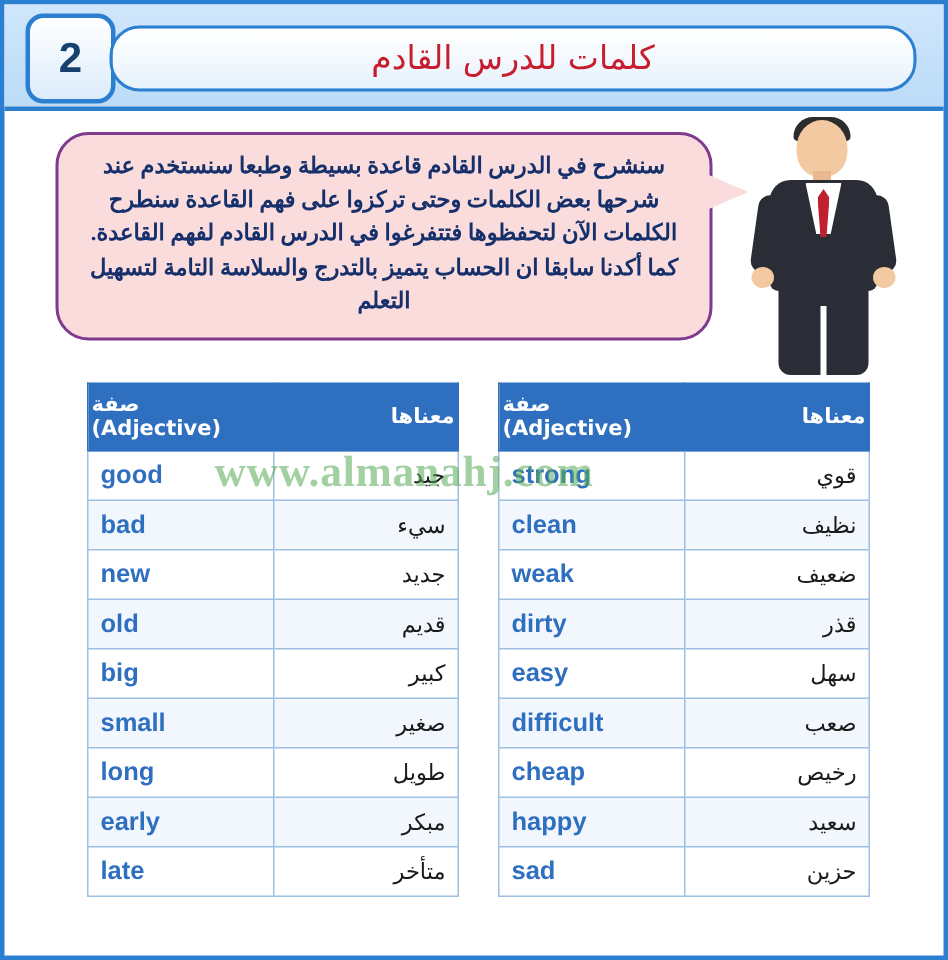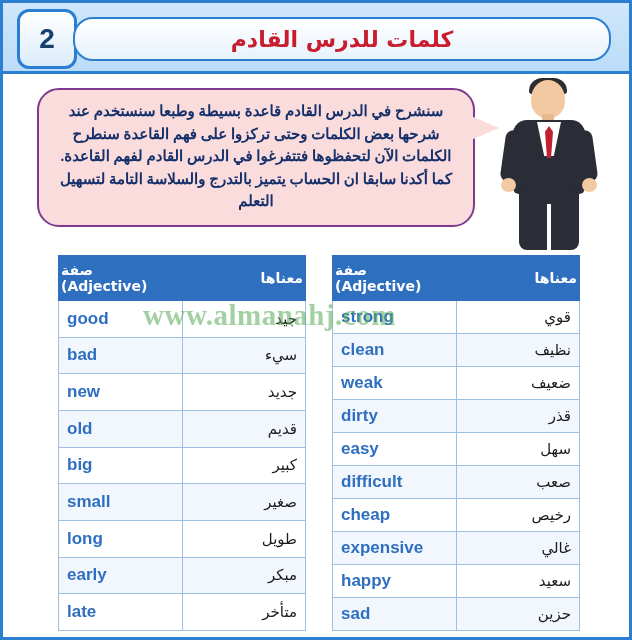--- a/index.html
+++ b/index.html
@@ -38,21 +38,21 @@
     background: linear-gradient(#ffffff, #e7f2fc);
     border: 2px solid #2b7fd0;
     border-radius: 20px;
     display: flex;
     align-items: center;
     justify-content: center;
   }
   .header-title {
     color: #c81d2e;
     font-size: 22px;
-    font-weight: bold;
+    font-weight: normal;
     direction: rtl;
     font-family: "DejaVu Sans", sans-serif;
   }
   .lesson-badge {
     position: absolute;
     left: 14px;
     top: 6px;
     width: 54px;
     height: 54px;
     border-radius: 12px;
@@ -417,24 +417,20 @@
         </tr>
         <tr>
           <td class="en">difficult</td>
           <td class="ar">صعب</td>
         </tr>
         <tr>
           <td class="en">cheap</td>
           <td class="ar">رخيص</td>
         </tr>
         <tr>
-          <td class="en">expensive</td>
-          <td class="ar">غالي</td>
-        </tr>
-        <tr>
           <td class="en">happy</td>
           <td class="ar">سعيد</td>
         </tr>
         <tr>
           <td class="en">sad</td>
           <td class="ar">حزين</td>
         </tr>
       </tbody>
     </table>
 

